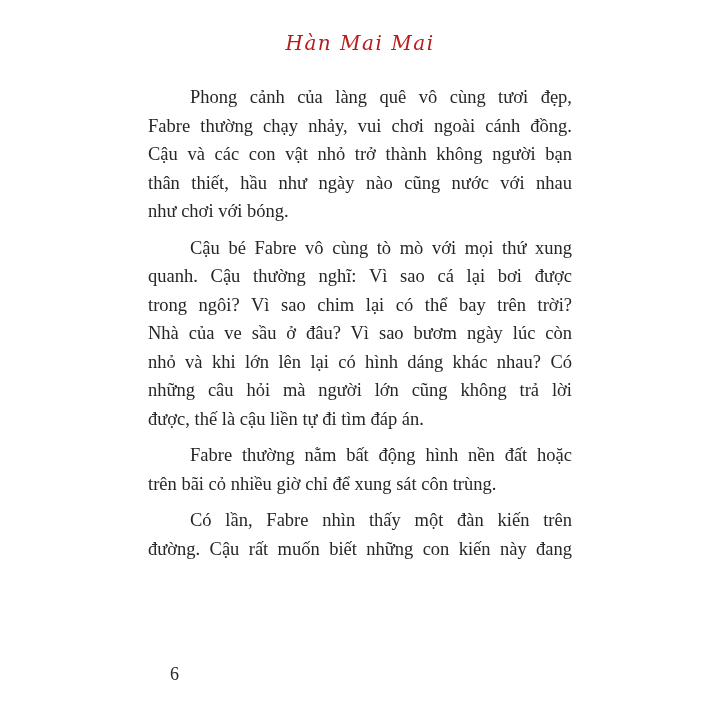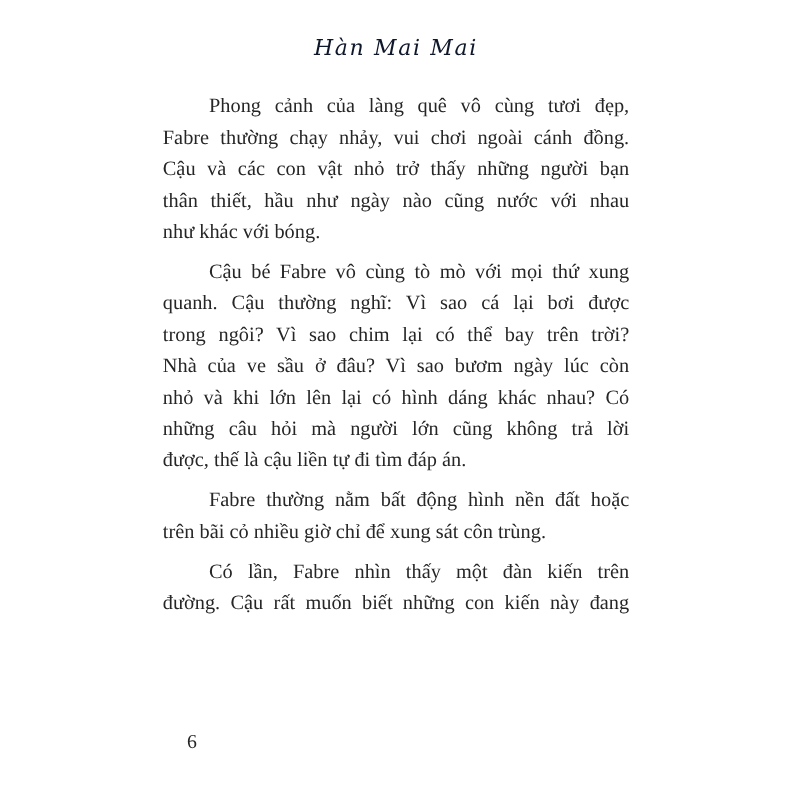--- a/index.html
+++ b/index.html
@@ -19,21 +19,21 @@
   .running-header {
     position: absolute;
     top: 31px;
     left: 0;
     width: 720px;
     text-align: center;
     font-family: "DejaVu Serif", "Liberation Serif", serif;
     font-style: italic;
     font-size: 20px;
     letter-spacing: 1.5px;
-    color: #0f172a;
+    color: #b91c1c;
   }
   .body-text {
     position: absolute;
     left: 148px;
     top: 83px;
     width: 424px;
     font-size: 18.5px;
     line-height: 28.5px;
   }
   .paragraph {
@@ -69,23 +69,23 @@
 <div class="sheet">
 
   <div class="running-header">Hàn Mai Mai</div>
 
   <div class="body-text">
 
 
     <div class="paragraph">
       <div class="text-line first">Phong cảnh của làng quê vô cùng tươi đẹp,</div>
       <div class="text-line">Fabre thường chạy nhảy, vui chơi ngoài cánh đồng.</div>
-      <div class="text-line">Cậu và các con vật nhỏ trở thấy những người bạn</div>
+      <div class="text-line">Cậu và các con vật nhỏ trở thành không người bạn</div>
       <div class="text-line">thân thiết, hầu như ngày nào cũng nước với nhau</div>
-      <div class="text-line para-end">như khác với bóng.</div>
+      <div class="text-line para-end">như chơi với bóng.</div>
     </div>
 
     <div class="paragraph">
       <div class="text-line first">Cậu bé Fabre vô cùng tò mò với mọi thứ xung</div>
       <div class="text-line">quanh. Cậu thường nghĩ: Vì sao cá lại bơi được</div>
       <div class="text-line">trong ngôi? Vì sao chim lại có thể bay trên trời?</div>
       <div class="text-line">Nhà của ve sầu ở đâu? Vì sao bươm ngày lúc còn</div>
       <div class="text-line">nhỏ và khi lớn lên lại có hình dáng khác nhau? Có</div>
       <div class="text-line">những câu hỏi mà người lớn cũng không trả lời</div>
       <div class="text-line para-end">được, thế là cậu liền tự đi tìm đáp án.</div>

